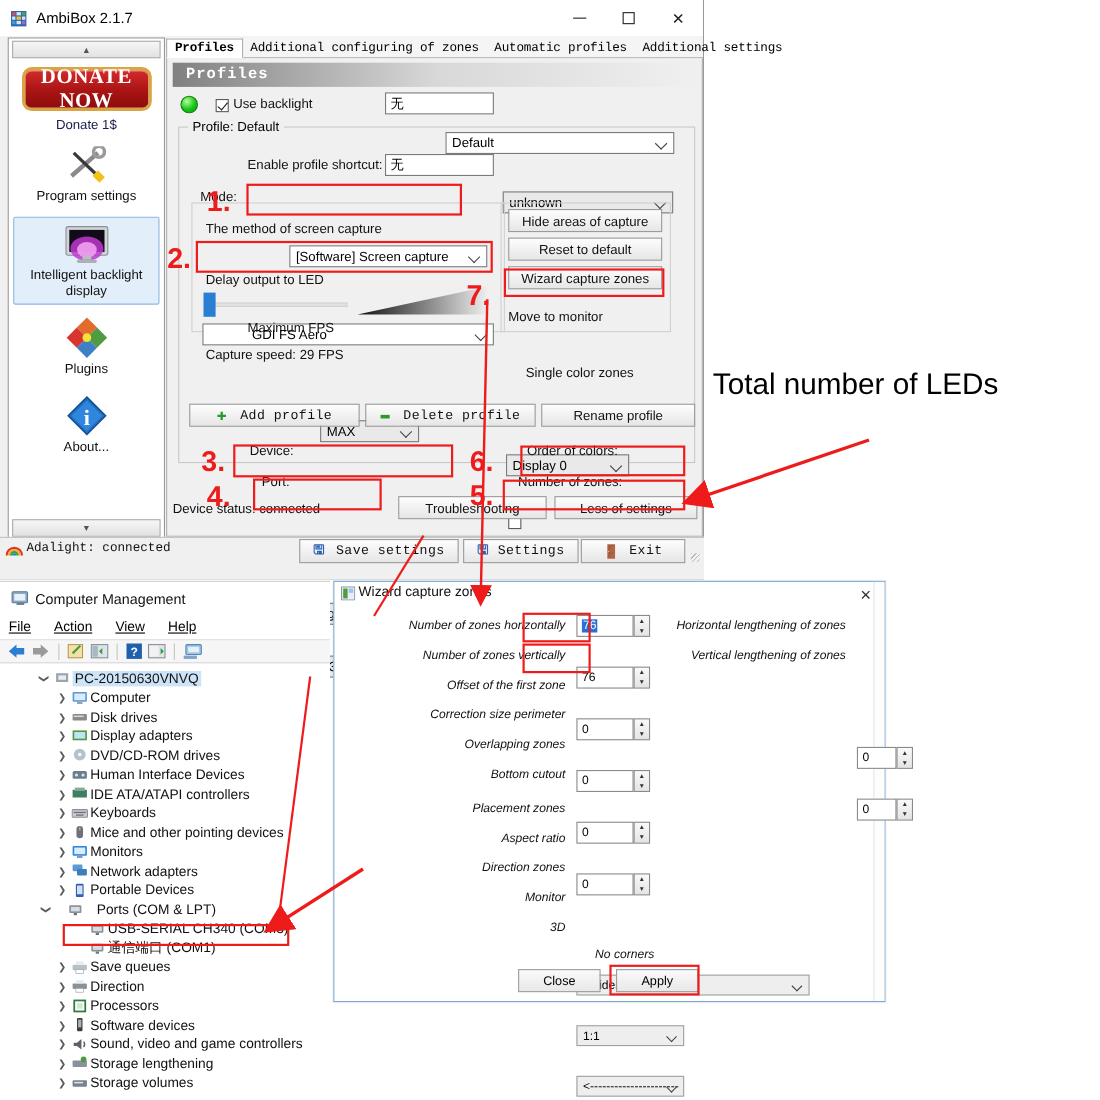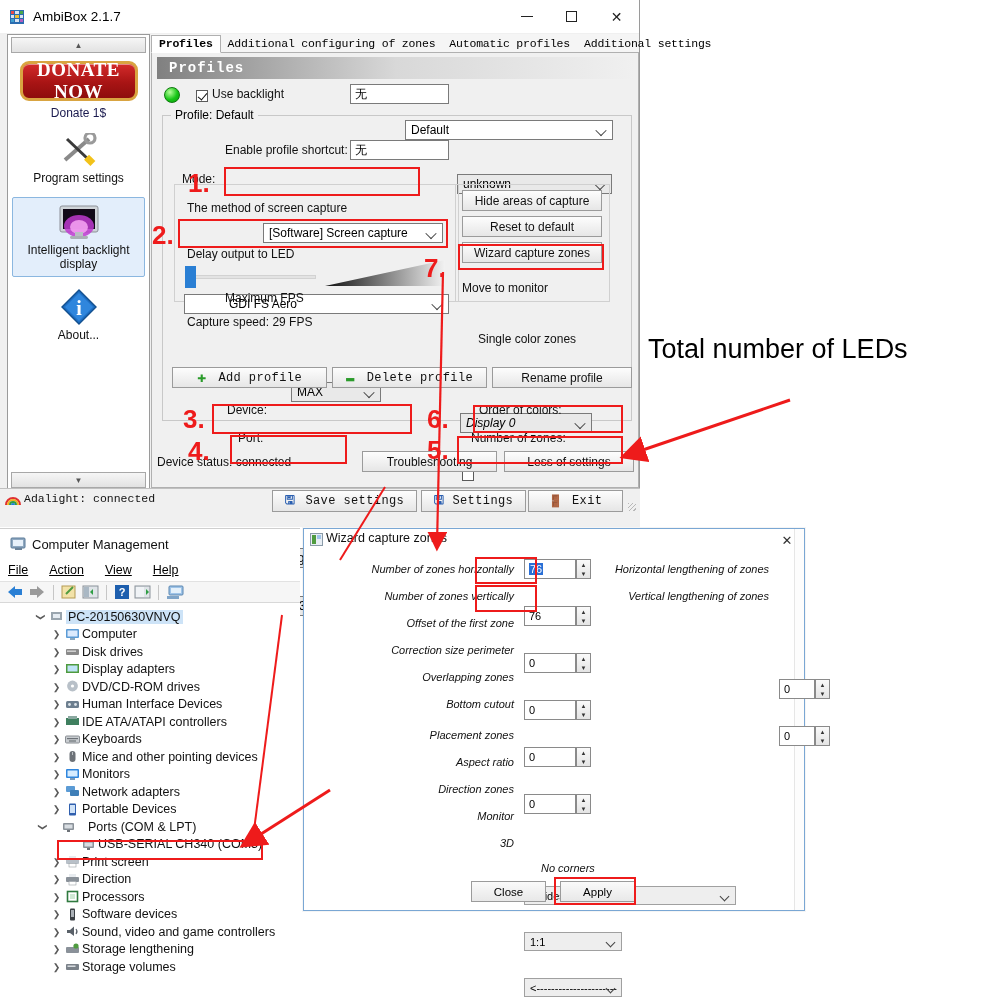--- a/index.html
+++ b/index.html
@@ -309,21 +309,21 @@
     <span class="abs lbl" style="left:73px; top:238px;">Maximum FPS</span>
     <div class="abs combo gray" style="left:139px; top:235px; width:90px;">MAX</div>
     <span class="abs lbl" style="left:35px; top:262px;">Capture speed: 29 FPS</span>
 
     
     <div class="grp" style="left:303px; top:131px; width:155px; height:118px; border-color:#d0d0d0;"></div>
     <div class="abs btn" style="left:310px; top:137px; width:140px;">Hide areas of capture</div>
     <div class="abs btn" style="left:310px; top:163px; width:140px;">Reset to default</div>
     <div class="abs btn" style="left:310px; top:189px; width:140px;">Wizard capture zones</div>
     <span class="abs lbl" style="left:310px; top:228px;">Move to monitor</span>
-    <div class="abs combo gray" style="left:308px; top:246px; width:132px;font-style:italic;">Display 0</div>
+    <div class="abs combo gray" style="left:308px; top:246px; width:112px;">Display 0</div>
     <span class="abs chk" style="left:310px; top:281px;"></span>
     <span class="abs lbl" style="left:326px; top:279px;">Single color zones</span>
 
     
     <div class="abs btn mono" style="left:20px; top:314px; width:155px;">
       <span style="color:#2a9b2a; font-size:15px; margin-right:12px;">✚</span>
       <span>Add profile</span>
     </div>
     <div class="abs btn mono" style="left:180px; top:314px; width:155px;">
       <span style="color:#2a9b2a; font-size:14px; margin-right:12px;">▬</span>
@@ -374,20 +374,34 @@
           <rect x="6" y="5" width="32" height="20" fill="#120a18"></rect>
           <ellipse cx="22" cy="22" rx="15" ry="11" fill="#c03ad0" opacity=".85"></ellipse>
           <ellipse cx="22" cy="23" rx="9" ry="7" fill="#f29ff0" opacity=".9"></ellipse>
           <rect x="18" y="28" width="8" height="4" fill="#b9bec4"></rect>
           <rect x="13" y="32" width="18" height="3" rx="1.4" fill="#aab0b6"></rect>
         </svg>
       </div>
       <span>Intelligent backlight display</span>
     </div>
 
+    <div class="side-item">
+      <div class="side-icon">
+        <svg width="40" height="38" viewBox="0 0 40 38">
+          <g transform="rotate(45 20 19)">
+            <rect x="7" y="6" width="13" height="13" fill="#e36b2c"></rect>
+            <rect x="20" y="6" width="13" height="13" fill="#4f9b3f"></rect>
+            <rect x="7" y="19" width="13" height="13" fill="#d8352f"></rect>
+            <rect x="20" y="19" width="13" height="13" fill="#3f7fc4"></rect>
+            <circle cx="20" cy="19" r="4" fill="#f2e23a"></circle>
+          </g>
+        </svg>
+      </div>
+      <span>Plugins</span>
+    </div>
 
     <div class="side-item">
       <div class="side-icon">
         <svg width="38" height="38" viewBox="0 0 38 38">
           <polygon points="19,2 36,19 19,36 2,19" fill="#1e6fc4" stroke="#13508f" stroke-width="1.4"></polygon>
           <polygon points="19,5 33,19 19,33 5,19" fill="#2f86dd"></polygon>
           <text x="19" y="27" font-size="20" font-weight="bold" fill="#ffffff" text-anchor="middle" font-family="Liberation Serif, serif">i</text>
         </svg>
       </div>
       <span>About...</span>
@@ -612,30 +626,41 @@
       <span class="caret"></span>
       <span class="ico">
         <svg width="15" height="15" viewBox="0 0 15 15">
           <rect x="2" y="4" width="11" height="7" rx="1" fill="#8a9199"></rect>
           <rect x="3.5" y="5.5" width="8" height="4" fill="#d8dde2"></rect>
           <rect x="6" y="11" width="3" height="2" fill="#6d7278"></rect>
         </svg>
       </span>
       <span class="nm">USB-SERIAL CH340 (COM3)</span>
     </div>
+    <div class="tr" style="padding-left: 38px;">
+      <span class="caret"></span>
+      <span class="ico">
+        <svg width="15" height="15" viewBox="0 0 15 15">
+          <rect x="2" y="4" width="11" height="7" rx="1" fill="#8a9199"></rect>
+          <rect x="3.5" y="5.5" width="8" height="4" fill="#d8dde2"></rect>
+          <rect x="6" y="11" width="3" height="2" fill="#6d7278"></rect>
+        </svg>
+      </span>
+      <span class="nm">通信端口 (COM1)</span>
+    </div>
     <div class="tr" style="padding-left: 22px;">
       <span class="caret">❯</span>
       <span class="ico">
         <svg width="15" height="15" viewBox="0 0 15 15">
           <rect x="1" y="5" width="13" height="5" rx="1" fill="#b8c0c8"></rect>
           <rect x="4" y="2" width="7" height="3" fill="#e8ecf0"></rect>
           <rect x="4" y="9.5" width="7" height="3.5" fill="#fff" stroke="#9aa0a6" stroke-width="0.6"></rect>
         </svg>
       </span>
-      <span class="nm">Print screen</span>
+      <span class="nm">Save queues</span>
     </div>
     <div class="tr" style="padding-left: 22px;">
       <span class="caret">❯</span>
       <span class="ico">
         <svg width="15" height="15" viewBox="0 0 15 15">
           <rect x="1" y="5" width="13" height="5" rx="1" fill="#8a9199"></rect>
           <rect x="4" y="2" width="7" height="3" fill="#e8ecf0"></rect>
           <rect x="4" y="9.5" width="7" height="3.5" fill="#fff" stroke="#9aa0a6" stroke-width="0.6"></rect>
         </svg>
       </span>

